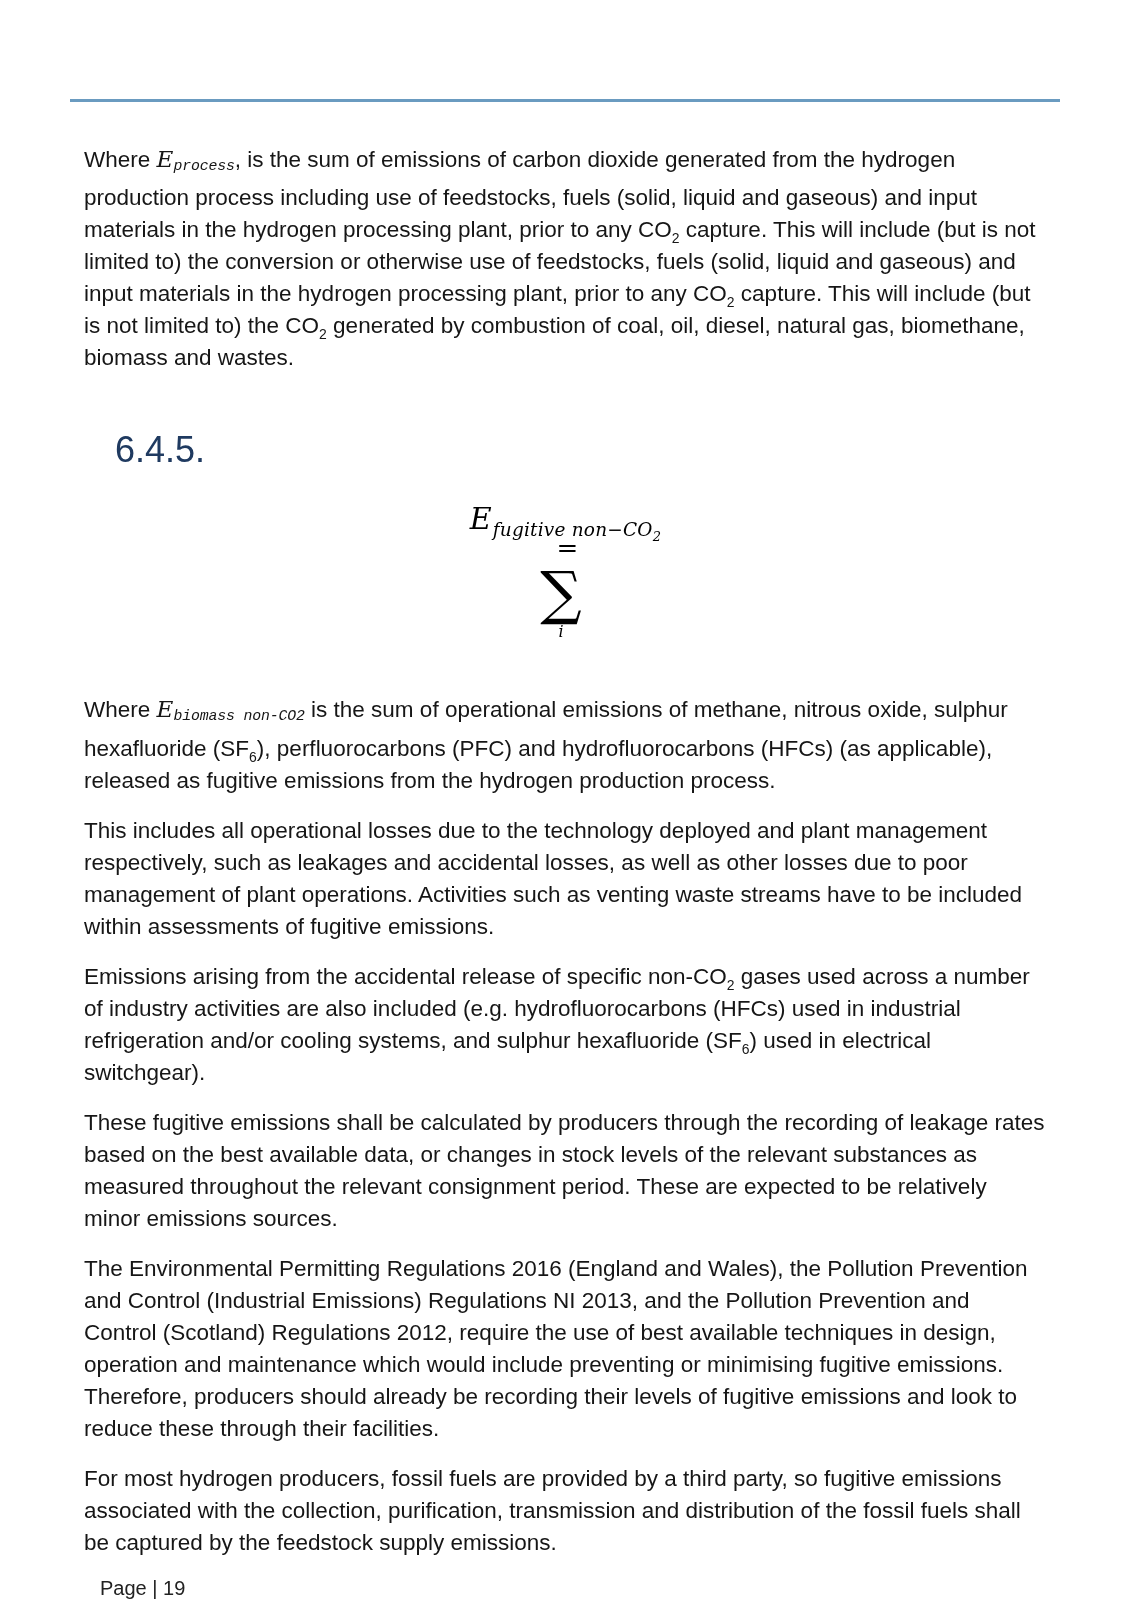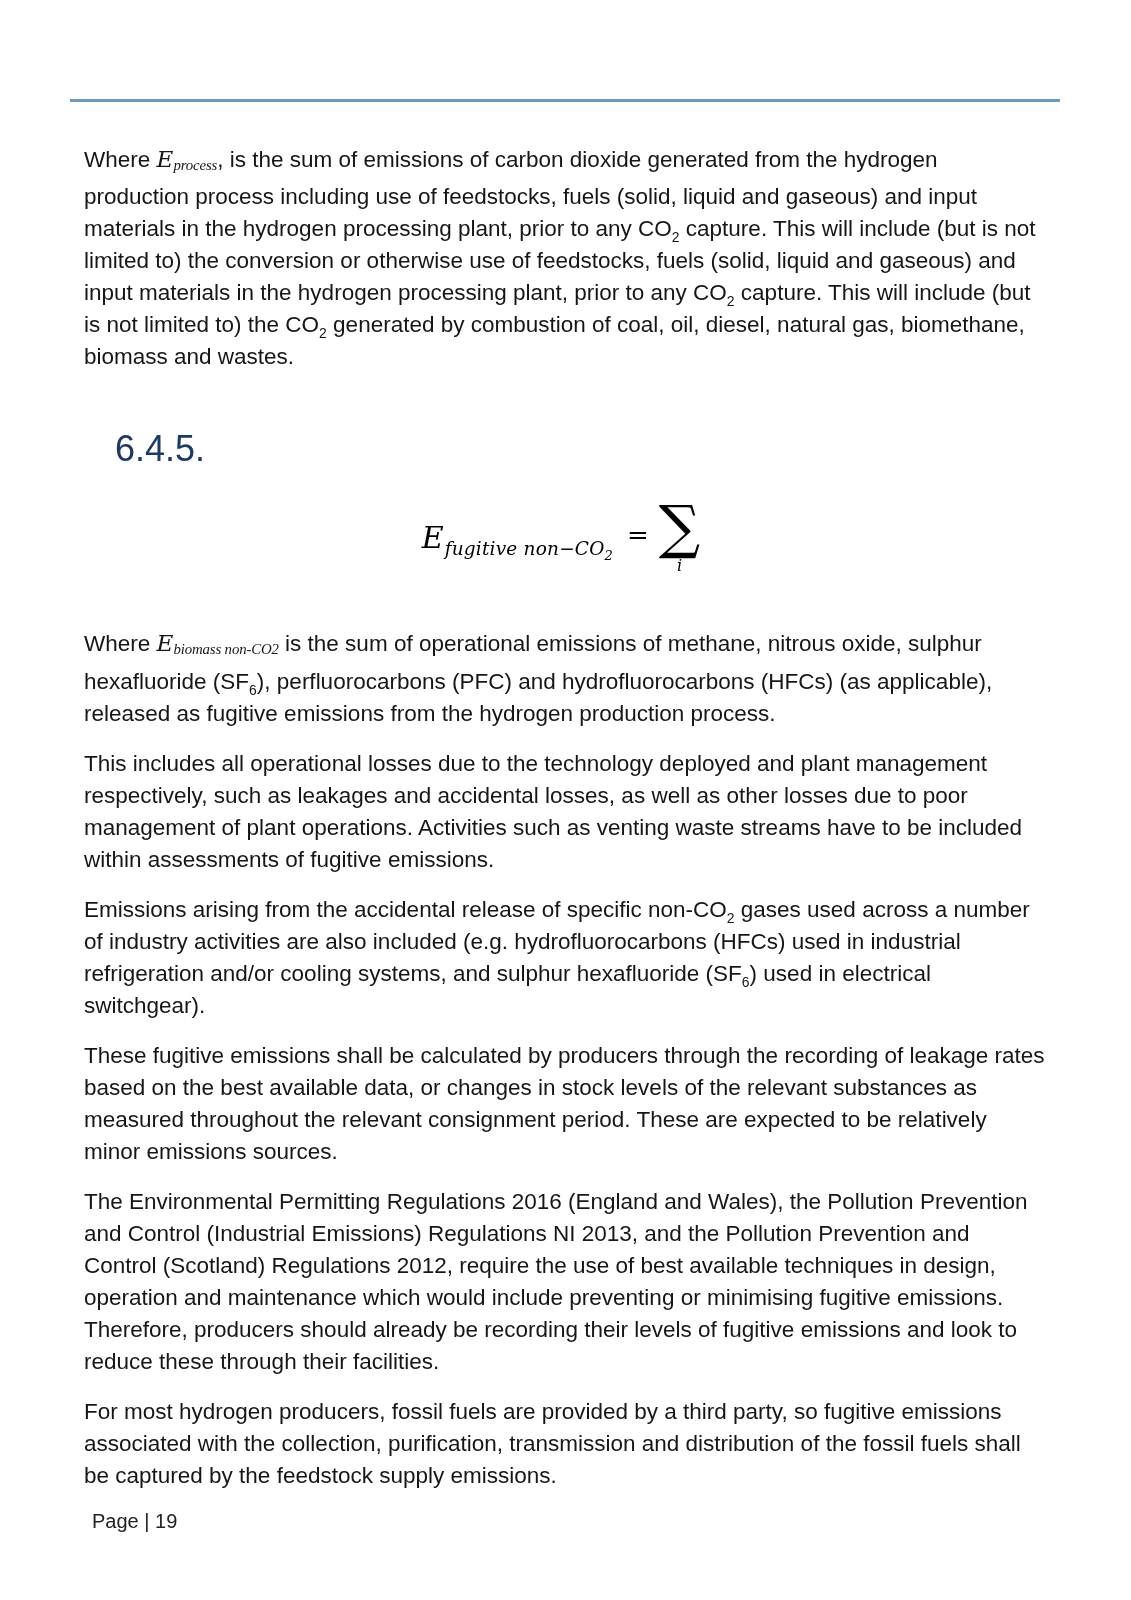--- a/index.html
+++ b/index.html
@@ -30,21 +30,21 @@
 
   sub { font-size: 0.62em; line-height: 0; }
 
   
   .mvar {
     font-family: "DejaVu Serif", "Liberation Serif", serif;
     font-style: italic;
     font-size: 1.03em;
   }
   .mvar-sub {
-    font-family: Liberation Serif, serif;
+    font-family: Liberation Mono, monospace;
     font-style: italic;
     font-size: 0.66em;
     vertical-align: -0.22em;
     letter-spacing: -0.01em;
   }
 
   .heading {
     display: flex;
     align-items: baseline;
     color: #1F3A60;
@@ -55,40 +55,41 @@
   }
   .h-num { width: 107px; flex: none; }
 
   .formula {
     display: flex;
     justify-content: center;
     align-items: center;
     margin: 34px 0 52px 0;
     font-family: "DejaVu Serif", "Liberation Serif", serif;
     color: #000000;
+    flex-direction: column;
   }
   .f-E { font-style: italic; font-size: 30px; }
   .f-sub {
     font-style: italic;
     font-size: 18.5px;
     position: relative;
     top: 7px;
     margin-left: 1px;
     letter-spacing: 0.2px;
   }
   .f-sub sub { font-size: 13px; }
   .f-eq { font-size: 26px; margin: 0 10px 0 14px; position: relative; top: -3px; }
   .f-sigma { display: flex; flex-direction: column; align-items: center; margin-right: 9px; }
   .f-sigma-glyph { font-size: 58px; line-height: 0.95; }
   .f-sigma-idx { font-style: italic; font-size: 16px; margin-top: 1px; }
 
   .footer {
     font-size: 20px;
     color: #222222;
-    margin: 8px;
+    margin: 16px;
   }
 </style>
 </head>
 <body>
 
 <div class="page">
 
   <div class="top-rule"></div>
 
   <div class="content">

